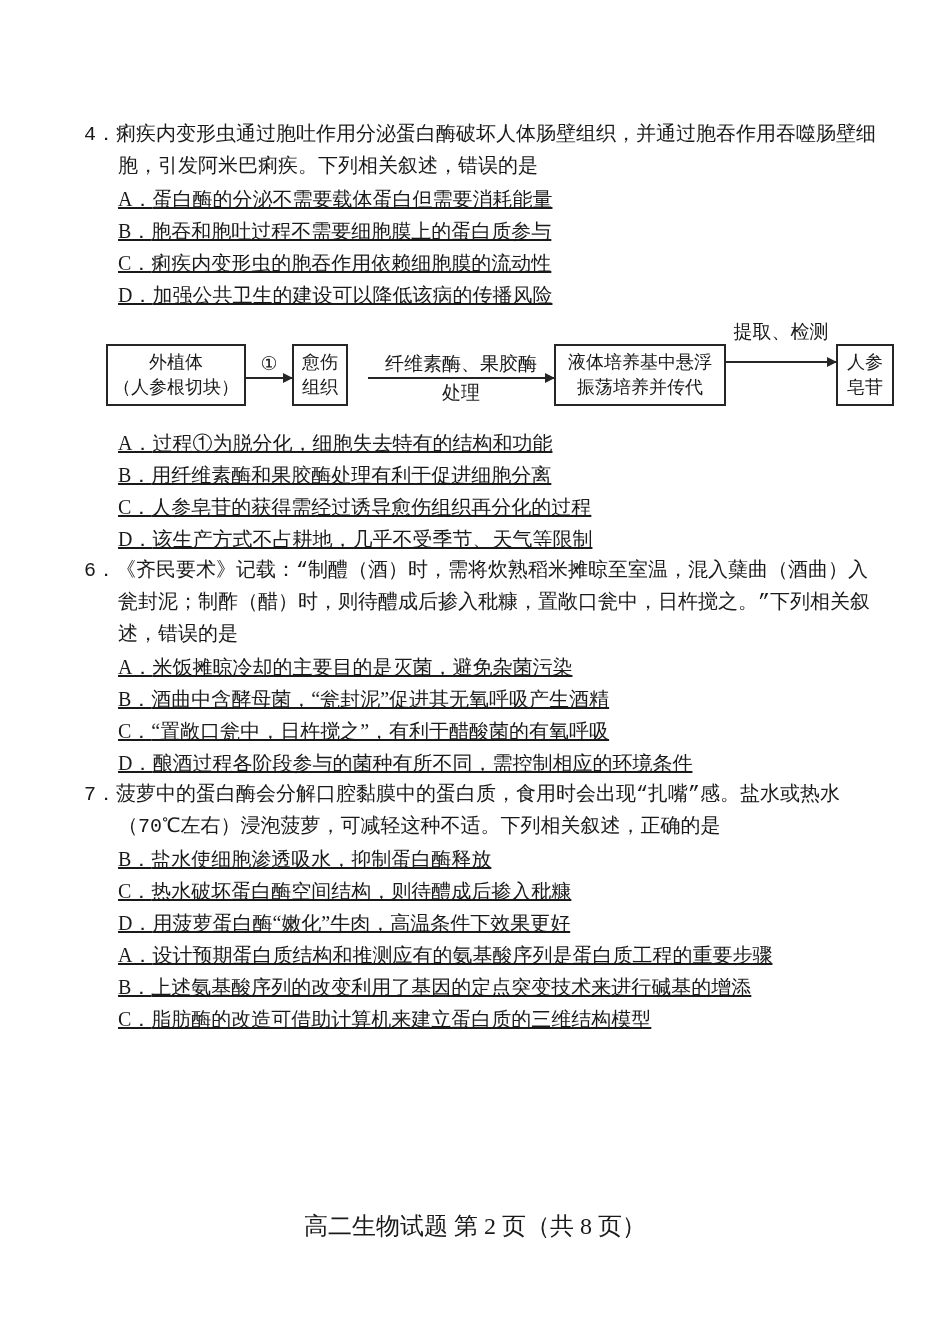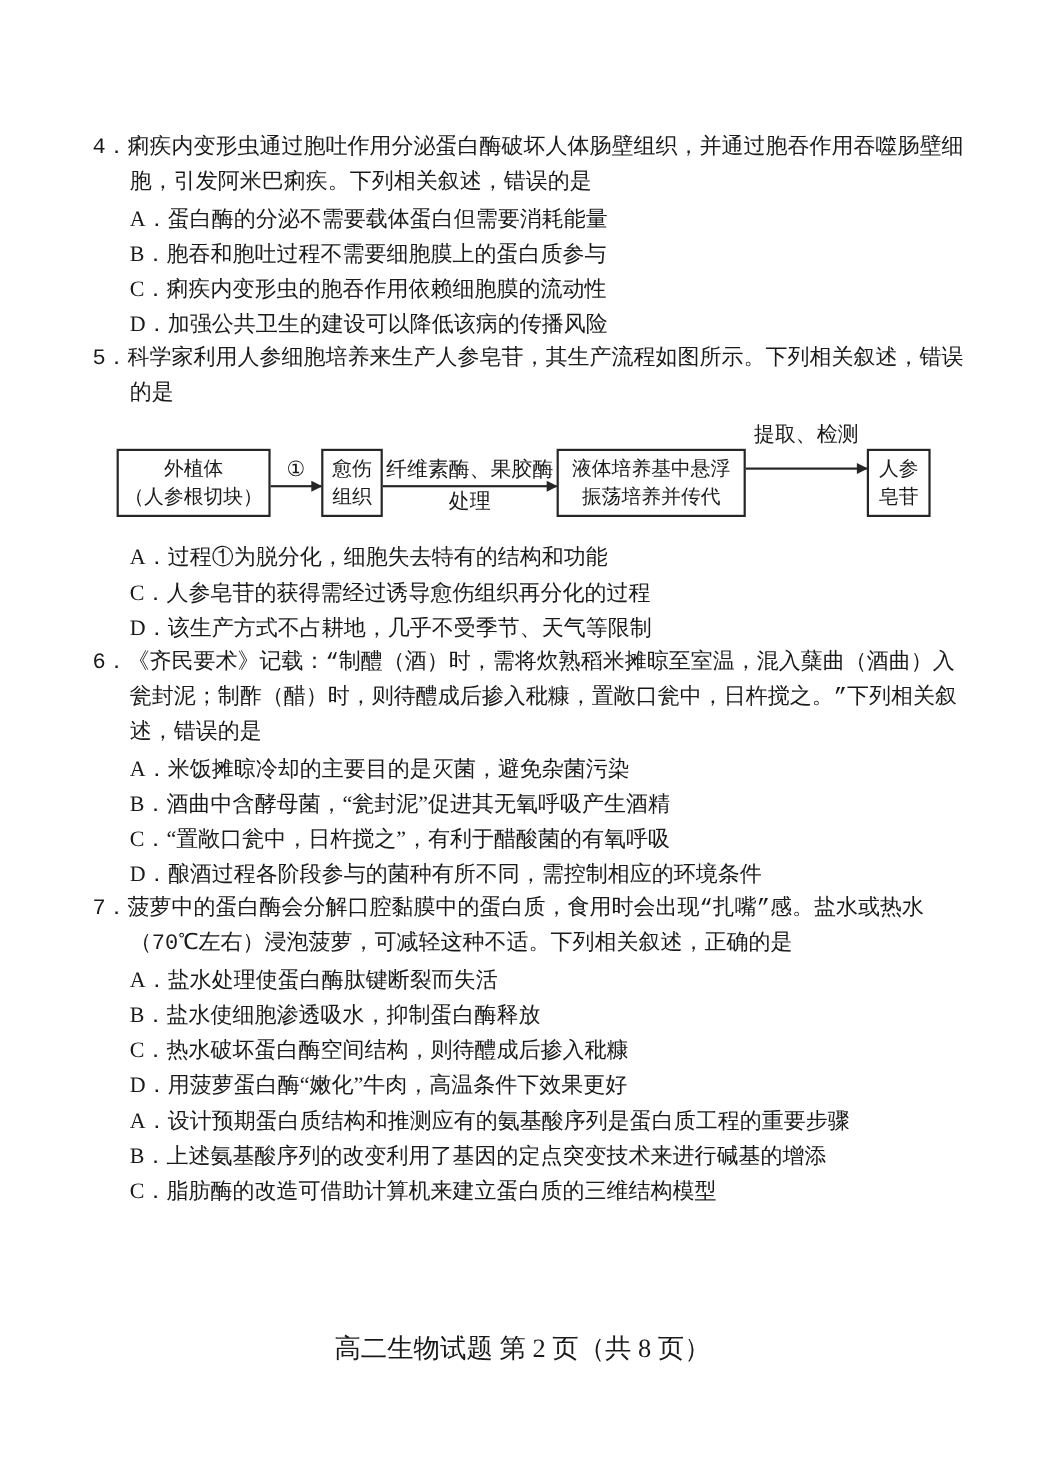--- a/index.html
+++ b/index.html
@@ -5,36 +5,36 @@
   html,body{margin:0;padding:0;}
   body{
     width:950px;height:1344px;background:#ffffff;position:relative;
     font-family:"Liberation Serif","DejaVu Serif",serif;
     color:#1a1a1a;overflow:hidden;
   }
   .content{position:absolute;top:119px;left:84px;width:792px;font-size:20px;line-height:32px;}
   .question{margin:0;}
   .stem{margin:0;padding-left:34px;text-indent:-34px;font-family:Liberation Mono, monospace;}
   .qnum{display:inline;}
-  .option{margin:0;padding-left:34px;}
+  .option{margin:0;padding-left:34px;text-decoration:underline;}
   .opt-label{display:inline;}
   
   .flow{display:flex;align-items:flex-end;margin:7px 0 21px 22px;}
   .fbox{
     border:2px solid #262626;height:62px;box-sizing:border-box;flex-shrink:0;
     display:flex;flex-direction:column;justify-content:center;
     text-align:center;font-size:18px;line-height:25px;white-space:nowrap;
   }
   .b1{width:140px;}
   .b2{width:56px;}
   .b3{width:172px;}
   .b4{width:58px;}
   .farrow{display:flex;flex-direction:column;align-items:center;justify-content:center;flex-shrink:0;}
   .a1{width:46px;}
-  .a2{width:158px;}
+  .a2{width:186px;padding-left:20px;}
   .a3{width:110px;gap:16px;}
   .alab{height:27px;line-height:27px;font-size:19px;white-space:nowrap;text-align:center;}
   .aline{position:relative;height:2px;background:#262626;align-self:stretch;}
   .aline::after{
     content:"";position:absolute;right:-1px;top:50%;transform:translateY(-50%);
     width:0;height:0;border-left:10px solid #262626;
     border-top:5px solid transparent;border-bottom:5px solid transparent;
   }
   .footer{position:absolute;top:1210px;left:0;width:100%;text-align:center;font-size:24px;}
 </style>
@@ -45,21 +45,20 @@
 
   <div class="question">
     <p class="stem"><span class="qnum">4．</span><span>痢疾内变形虫通过胞吐作用分泌蛋白酶破坏人体肠壁组织，并通过胞吞作用吞噬肠壁细胞，引发阿米巴痢疾。下列相关叙述，错误的是</span></p>
     <div class="option"><span class="opt-label">A．</span><span>蛋白酶的分泌不需要载体蛋白但需要消耗能量</span></div>
     <div class="option"><span class="opt-label">B．</span><span>胞吞和胞吐过程不需要细胞膜上的蛋白质参与</span></div>
     <div class="option"><span class="opt-label">C．</span><span>痢疾内变形虫的胞吞作用依赖细胞膜的流动性</span></div>
     <div class="option"><span class="opt-label">D．</span><span>加强公共卫生的建设可以降低该病的传播风险</span></div>
   </div>
 
   <div class="question">
-    <p class="stem"><span class="qnum">5．</span><span>科学家利用人参细胞培养来生产人参皂苷，其生产流程如图所示。下列相关叙述，错误的是</span></p>
 
     <div class="flow">
       <div class="fbox b1">
         <div>外植体</div>
         <div>（人参根切块）</div>
       </div>
       <div class="farrow a1">
         <div class="alab">①</div>
         <div class="aline"></div>
         <div class="alab"></div>
@@ -82,35 +81,35 @@
         <div class="aline"></div>
         <div class="alab"></div>
       </div>
       <div class="fbox b4">
         <div>人参</div>
         <div>皂苷</div>
       </div>
     </div>
 
     <div class="option"><span class="opt-label">A．</span><span>过程①为脱分化，细胞失去特有的结构和功能</span></div>
+    <div class="option"><span class="opt-label">B．</span><span>用纤维素酶和果胶酶处理有利于促进细胞分离</span></div>
     <div class="option"><span class="opt-label">C．</span><span>人参皂苷的获得需经过诱导愈伤组织再分化的过程</span></div>
     <div class="option"><span class="opt-label">D．</span><span>该生产方式不占耕地，几乎不受季节、天气等限制</span></div>
   </div>
 
   <div class="question">
     <p class="stem"><span class="qnum">6．</span><span>《齐民要术》记载：“制醴（酒）时，需将炊熟稻米摊晾至室温，混入蘖曲（酒曲）入瓮封泥；制酢（醋）时，则待醴成后掺入秕糠，置敞口瓮中，日杵搅之。”下列相关叙述，错误的是</span></p>
     <div class="option"><span class="opt-label">A．</span><span>米饭摊晾冷却的主要目的是灭菌，避免杂菌污染</span></div>
     <div class="option"><span class="opt-label">B．</span><span>酒曲中含酵母菌，“瓮封泥”促进其无氧呼吸产生酒精</span></div>
     <div class="option"><span class="opt-label">C．</span><span>“置敞口瓮中，日杵搅之”，有利于醋酸菌的有氧呼吸</span></div>
     <div class="option"><span class="opt-label">D．</span><span>酿酒过程各阶段参与的菌种有所不同，需控制相应的环境条件</span></div>
   </div>
 
   <div class="question">
     <p class="stem"><span class="qnum">7．</span><span>菠萝中的蛋白酶会分解口腔黏膜中的蛋白质，食用时会出现“扎嘴”感。盐水或热水（70℃左右）浸泡菠萝，可减轻这种不适。下列相关叙述，正确的是</span></p>
-    <div class="option"><span class="opt-label">A．</span><span>盐水处理使蛋白酶肽键断裂而失活</span></div>
     <div class="option"><span class="opt-label">B．</span><span>盐水使细胞渗透吸水，抑制蛋白酶释放</span></div>
     <div class="option"><span class="opt-label">C．</span><span>热水破坏蛋白酶空间结构，则待醴成后掺入秕糠</span></div>
     <div class="option"><span class="opt-label">D．</span><span>用菠萝蛋白酶“嫩化”牛肉，高温条件下效果更好</span></div>
   </div>
 
   <div class="question">
     <div class="option"><span class="opt-label">A．</span><span>设计预期蛋白质结构和推测应有的氨基酸序列是蛋白质工程的重要步骤</span></div>
     <div class="option"><span class="opt-label">B．</span><span>上述氨基酸序列的改变利用了基因的定点突变技术来进行碱基的增添</span></div>
     <div class="option"><span class="opt-label">C．</span><span>脂肪酶的改造可借助计算机来建立蛋白质的三维结构模型</span></div>
   </div>

